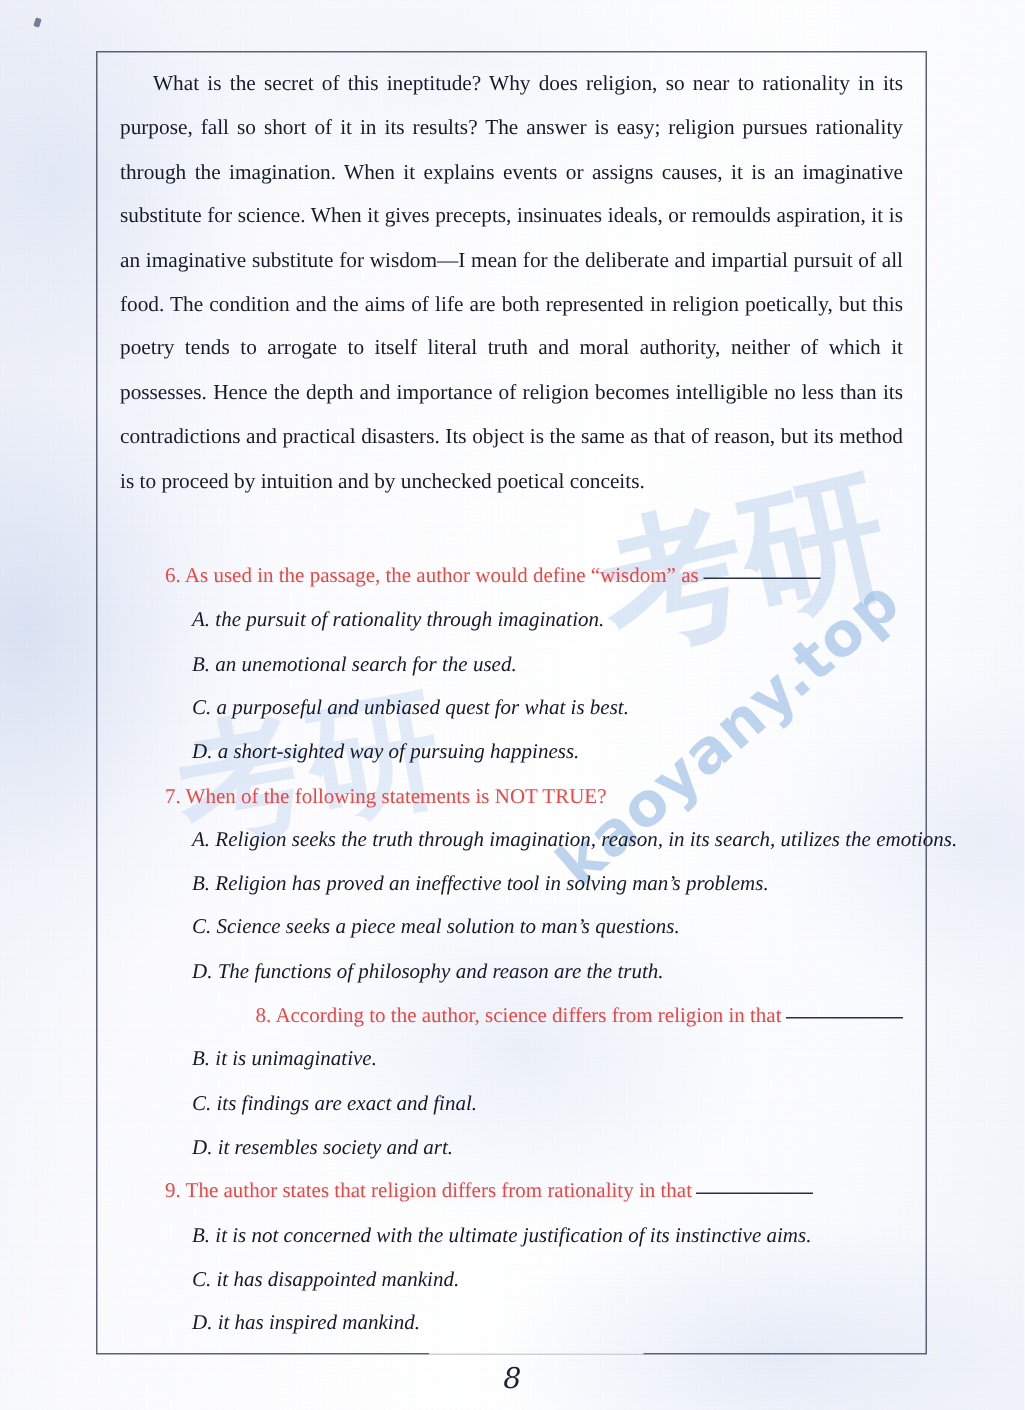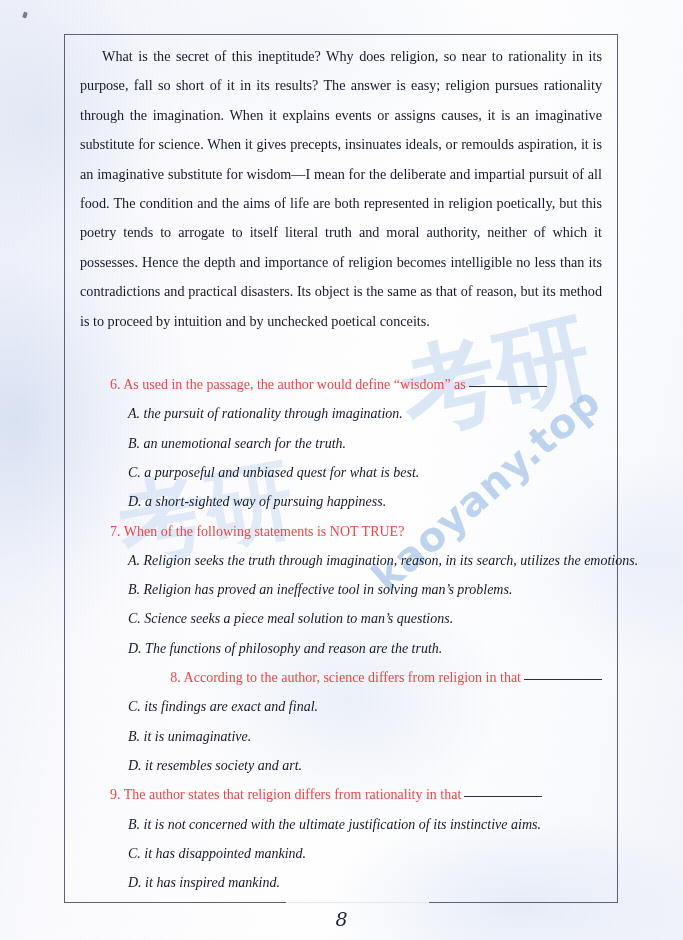--- a/index.html
+++ b/index.html
@@ -204,39 +204,39 @@
 
 <div id="frame"></div>
 
 <div id="content">
   <p id="passage">What is the secret of this ineptitude? Why does religion, so near to rationality in its purpose, fall so short of it in its results? The answer is easy; religion pursues rationality through the imagination. When it explains events or assigns causes, it is an imaginative substitute for science. When it gives precepts, insinuates ideals, or remoulds aspiration, it is an imaginative substitute for wisdom—I mean for the deliberate and impartial pursuit of all food. The condition and the aims of life are both represented in religion poetically, but this poetry tends to arrogate to itself literal truth and moral authority, neither of which it possesses. Hence the depth and importance of religion becomes intelligible no less than its contradictions and practical disasters. Its object is the same as that of reason, but its method is to proceed by intuition and by unchecked poetical conceits.</p>
   <div id="questions">
       <div class="q-block">
         <div class="q-stem"><span>6.</span><span> As used in the passage, the author would define “wisdom” as</span><span class="blank-line"></span></div>
         <ul class="q-opts">
           <li class="q-opt">A. the pursuit of rationality through imagination.</li>
-          <li class="q-opt">B. an unemotional search for the truth.</li>
+          <li class="q-opt">B. an unemotional search for the used.</li>
           <li class="q-opt">C. a purposeful and unbiased quest for what is best.</li>
           <li class="q-opt">D. a short-sighted way of pursuing happiness.</li>
         </ul>
       </div>
       <div class="q-block">
         <div class="q-stem"><span>7.</span><span> When of the following statements is NOT TRUE?</span></div>
         <ul class="q-opts">
           <li class="q-opt">A. Religion seeks the truth through imagination, reason, in its search, utilizes the emotions.</li>
           <li class="q-opt">B. Religion has proved an ineffective tool in solving man’s problems.</li>
           <li class="q-opt">C. Science seeks a piece meal solution to man’s questions.</li>
           <li class="q-opt">D. The functions of philosophy and reason are the truth.</li>
         </ul>
       </div>
       <div class="q-block">
         <div class="q-stem indent-sm"><span>8.</span><span> According to the author, science differs from religion in that</span><span class="blank-line"></span></div>
         <ul class="q-opts">
+          <li class="q-opt">B. it is unimaginative.</li>
           <li class="q-opt">C. its findings are exact and final.</li>
-          <li class="q-opt">B. it is unimaginative.</li>
           <li class="q-opt">D. it resembles society and art.</li>
         </ul>
       </div>
       <div class="q-block">
         <div class="q-stem"><span>9.</span><span> The author states that religion differs from rationality in that</span><span class="blank-line"></span></div>
         <ul class="q-opts">
           <li class="q-opt">B. it is not concerned with the ultimate justification of its instinctive aims.</li>
           <li class="q-opt">C. it has disappointed mankind.</li>
           <li class="q-opt">D. it has inspired mankind.</li>
         </ul>

